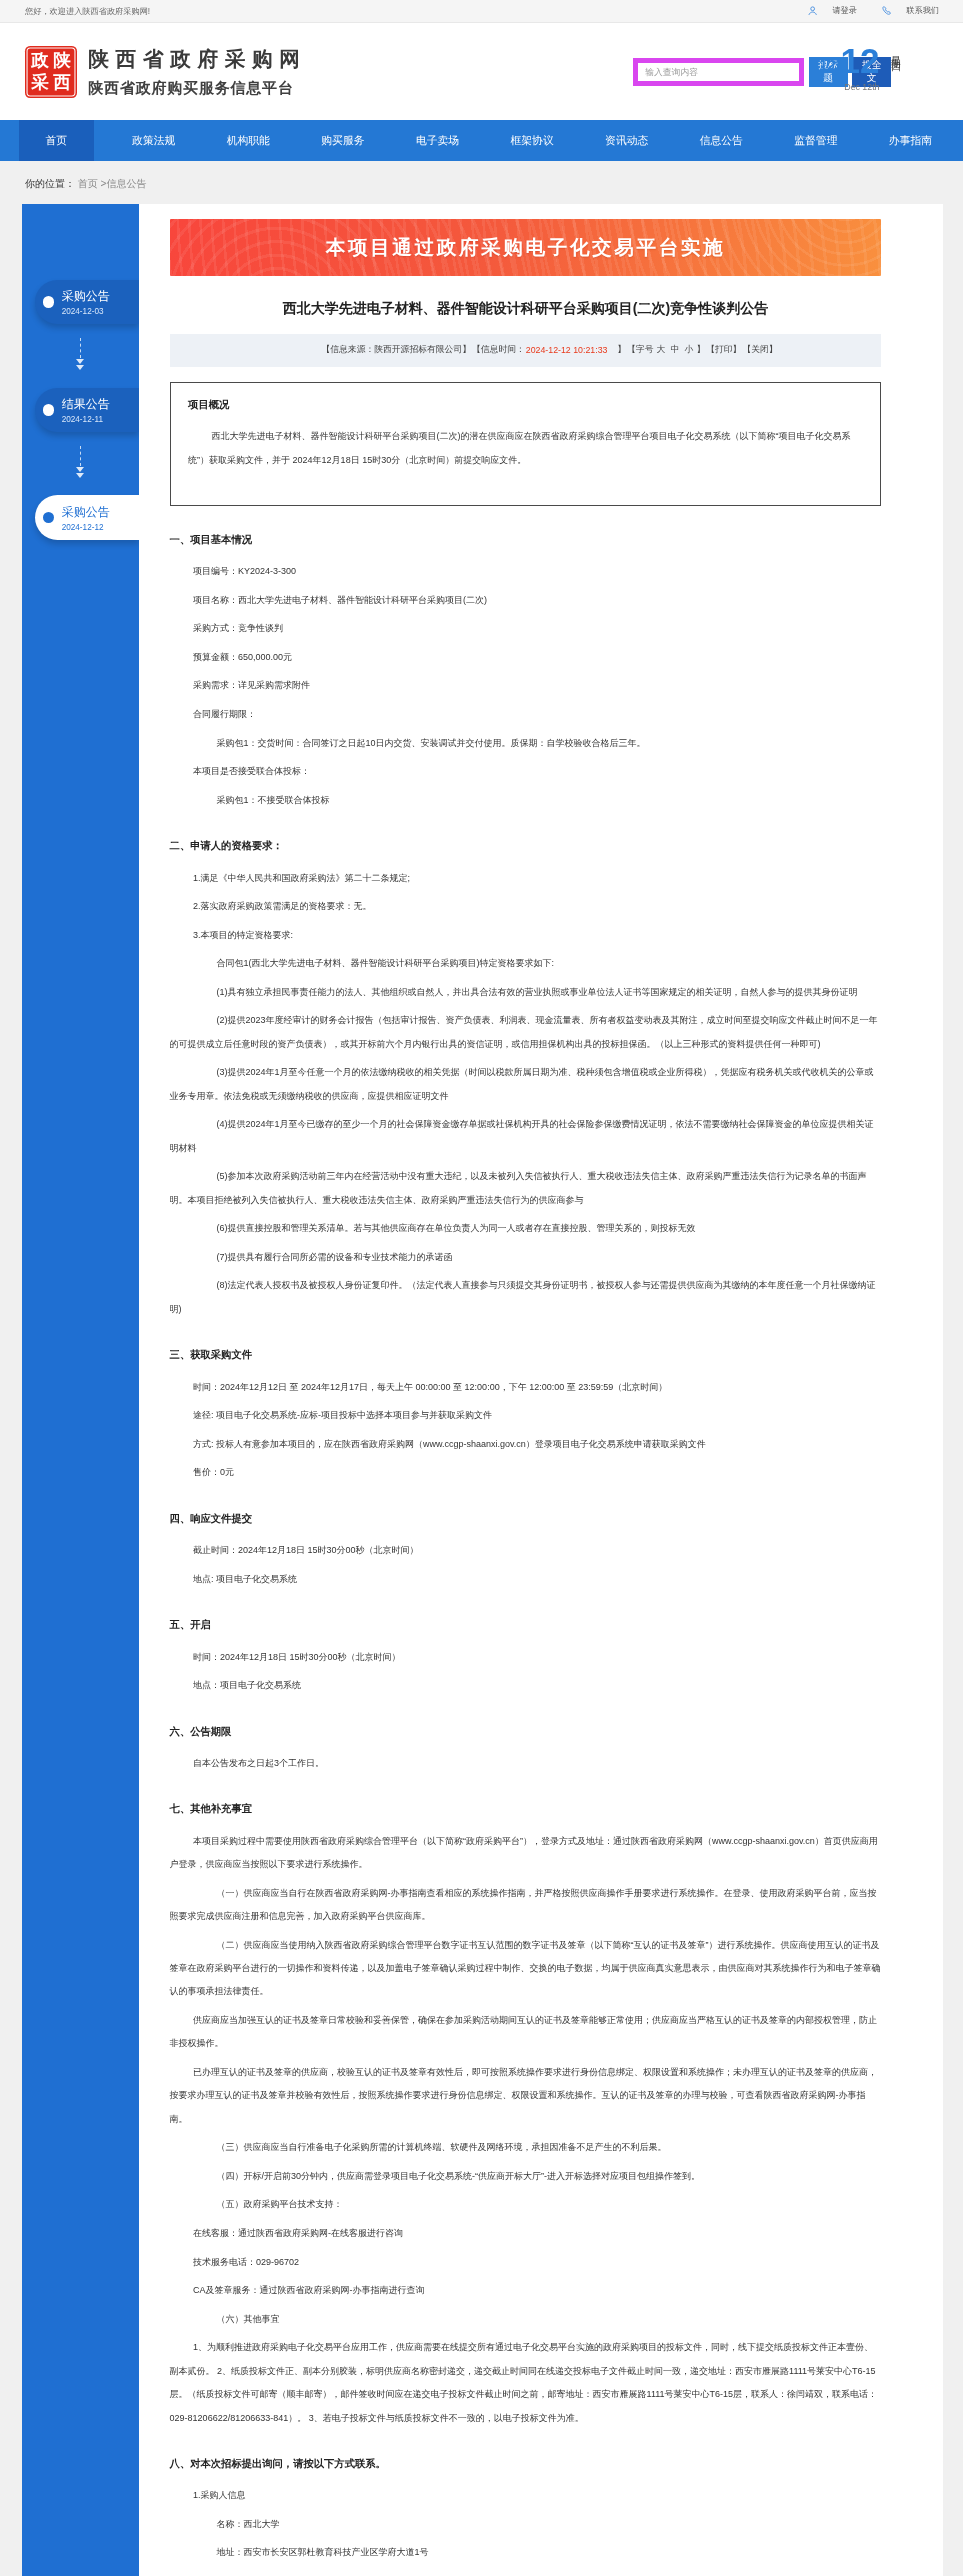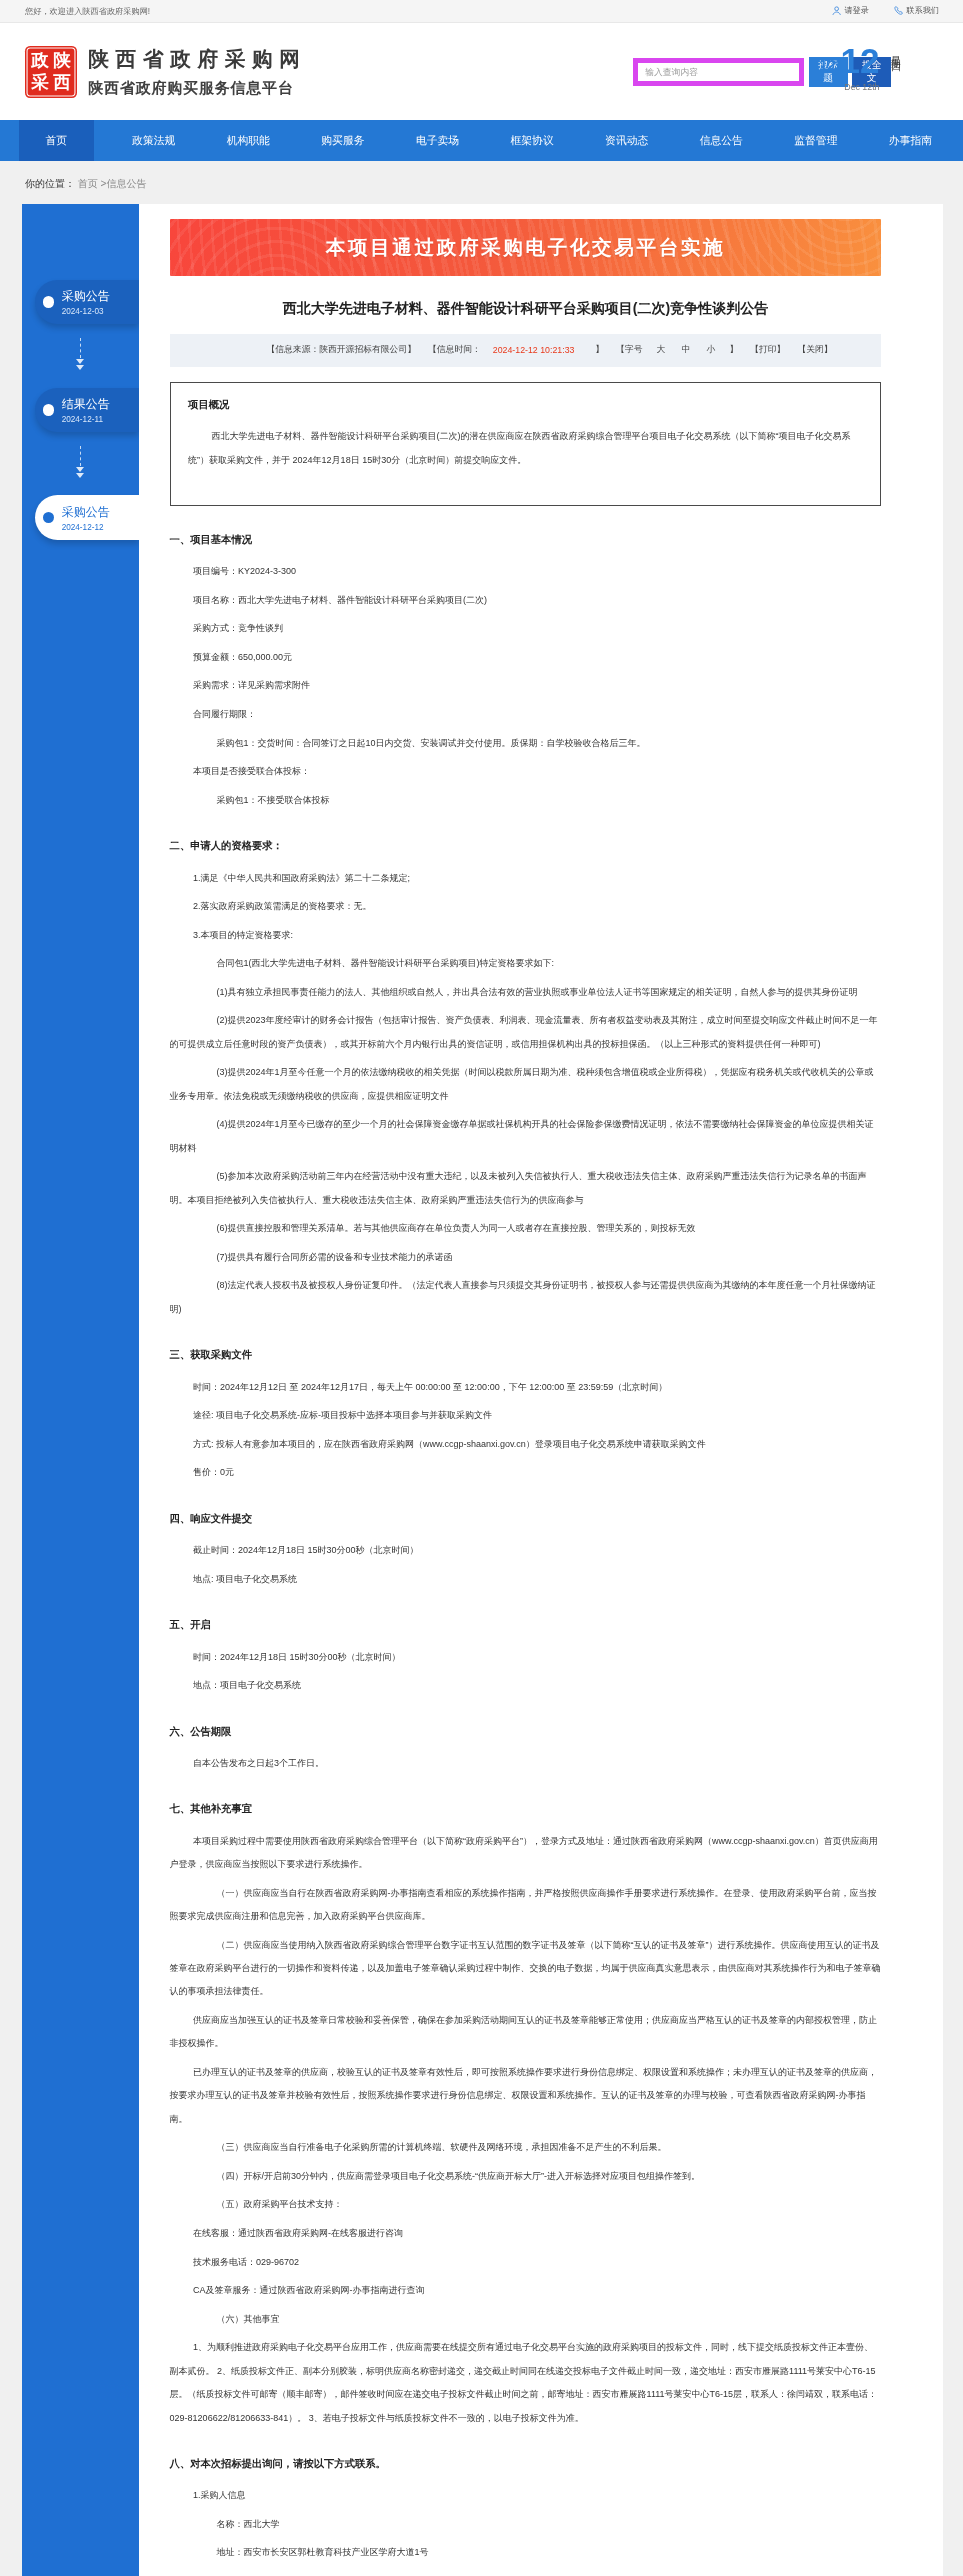--- a/index.html
+++ b/index.html
@@ -9,21 +9,21 @@
     background: #ffffff;
     font-family: "Liberation Sans", "DejaVu Sans", sans-serif;
     color: #333;
   }
 
   
   .topbar { background:#f5f5f5; border-bottom:0.5px solid #e8e8e8; height:23px; }
   .topbar-inner { display:flex; justify-content:space-between; align-items:center; height:100%; padding:0 25px; }
   .topbar-welcome { font-size:8.2px; color:#666; }
   .topbar-right { display:flex; align-items:center; gap:24px; }
-  .topbar-link { display:flex; align-items:center; gap:2px; font-size:8.2px; color:#555; cursor:pointer; text-decoration:none; }
+  .topbar-link { display:flex; align-items:center; gap:14px; font-size:8.2px; color:#555; cursor:pointer; text-decoration:none; }
   .topbar-link svg { display:block; }
 
   
   .header { background:#fff; height:97px; display:flex; align-items:center; padding:0 25px; position:relative; }
   .logo-wrap { display:flex; align-items:center; gap:11.3px; }
   .seal { width:52px; height:52px; background:#e02b1e; border-radius:5.2px; display:grid; grid-template-columns:1fr 1fr; place-items:center; padding:4.1px; box-shadow: inset 0 0 0 1.5px #e02b1e, inset 0 0 0 2.6px rgba(255,255,255,.95); }
   .seal span { color:#fff; font-size:17.5px; font-weight:bold; line-height:1; }
   .site-titles .t1 { font-size:20.6px; font-weight:bold; color:#3a3a3a; letter-spacing:6.7px; }
   .site-titles .t2 { font-size:15px; font-weight:bold; color:#404040; letter-spacing:0.8px; margin-top:5.2px; }
   .search-wrap { position:absolute; left:633px; top:34px; display:flex; align-items:center; gap:4.6px; }
@@ -69,21 +69,21 @@
 
   
   .panel { flex:1; background:#fff; padding:15.5px 31px 20.6px 31px; }
   .banner { height:57px; margin-right:31px; border-radius:1px; display:flex; align-items:center; justify-content:center; color:#fff; font-size:19.6px; font-weight:700; letter-spacing:2.6px;
     background:
       repeating-radial-gradient(circle at 15% 160%, rgba(255,255,255,.07) 0 3.1px, rgba(255,255,255,0) 3.1px 13.4px),
       repeating-radial-gradient(circle at 95% -40%, rgba(255,255,255,.08) 0 2.6px, rgba(255,255,255,0) 2.6px 11.3px),
       linear-gradient(100deg,#f8463c 0%,#f4593c 45%,#f9903e 100%);
     text-shadow:0 1px 1.5px rgba(150,30,10,.25); }
   .art-title { font-size:14px; font-weight:bold; color:#222; text-align:center; margin:24px 31px 15.5px 0; }
-  .meta-bar { margin-right:31px; background:#edf1f6; height:33px; display:flex; align-items:center; justify-content:center; font-size:8.8px; color:#444; gap:12px; flex-wrap:nowrap;padding-left:48px; }
+  .meta-bar { margin-right:31px; background:#edf1f6; height:33px; display:flex; align-items:center; justify-content:center; font-size:8.8px; color:#444; gap:1px; flex-wrap:nowrap;padding-left:48px; }
   .meta-bar .red { color:#e8391b; }
   .meta-bar .mclick { cursor:pointer;text-align:center; }
   .meta-bar .fsz { cursor:pointer; margin:0 2.1px; }
 
   .overview { margin:15.5px 31px 0 0; border:0.5px solid #4a4a4a; padding:14.4px 17.5px 23px 17.5px; }
   .ov-title { font-size:10.3px; font-weight:bold; color:#222; }
   .ov-body { font-size:9px; line-height:2.7; margin-top:12.4px; text-indent:2.6em; }
 
   .sections { margin-right:31px; }
   .sec-h { font-size:10.3px; font-weight:bold; color:#222; margin:27px 0 13.4px 0; }

